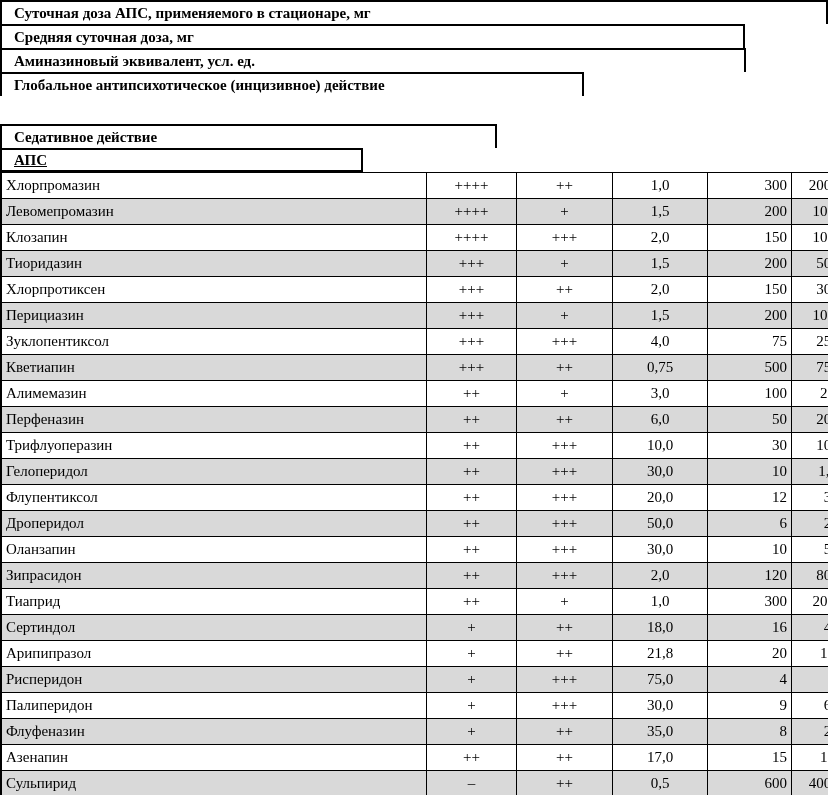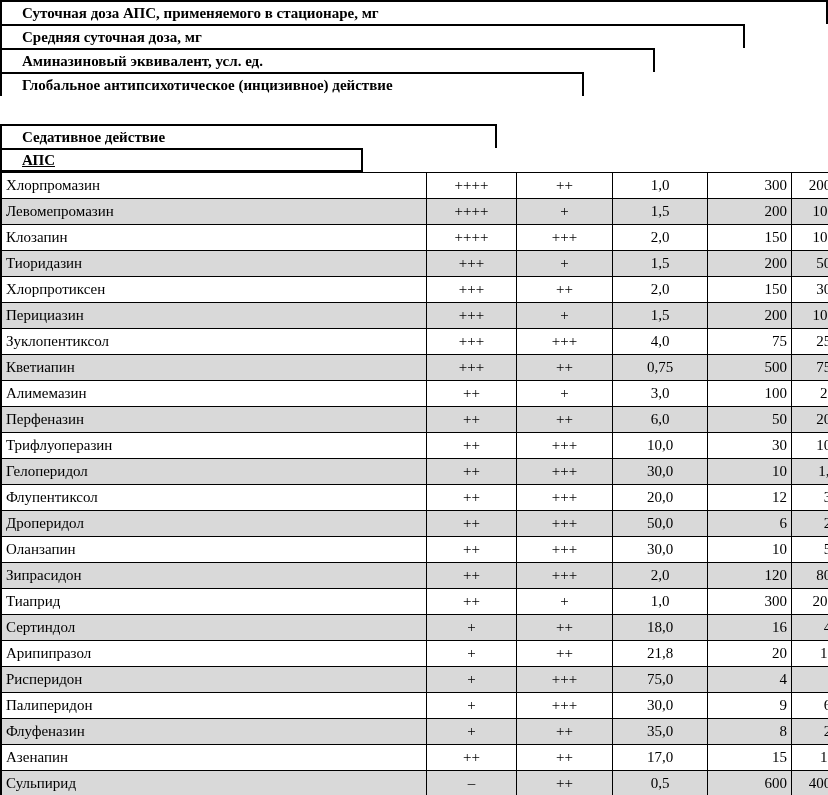--- a/index.html
+++ b/index.html
@@ -29,34 +29,34 @@
   }
   .hdr-row {
     box-sizing: border-box;
     height: 24px;
     border-left: 2px solid #000;
     border-top: 2px solid #000;
     border-right: 2px solid #000;
     background: #ffffff;
     display: flex;
     align-items: center;
-    padding-left: 20px;
+    padding-left: 12px;
     font-weight: bold;
     font-size: 15px;
     line-height: 16px;
     white-space: nowrap;
   }
   .hdr-row.last {
     border-bottom: 2px solid #000;
   }
 
   
   .w1 { width: 828px; }
   .w2 { width: 745px; }
-  .w3 { width: 655px; }
+  .w3 { width: 746px; }
   .w4 { width: 584px; text-align: center; }
   .w5 { width: 497px; margin-top: 28px; }
   .w6 { width: 363px; text-decoration: underline; }
 
   
   table.apstable {
     border-collapse: collapse;
     width: 828px;
     table-layout: fixed;
     font-size: 15px;

